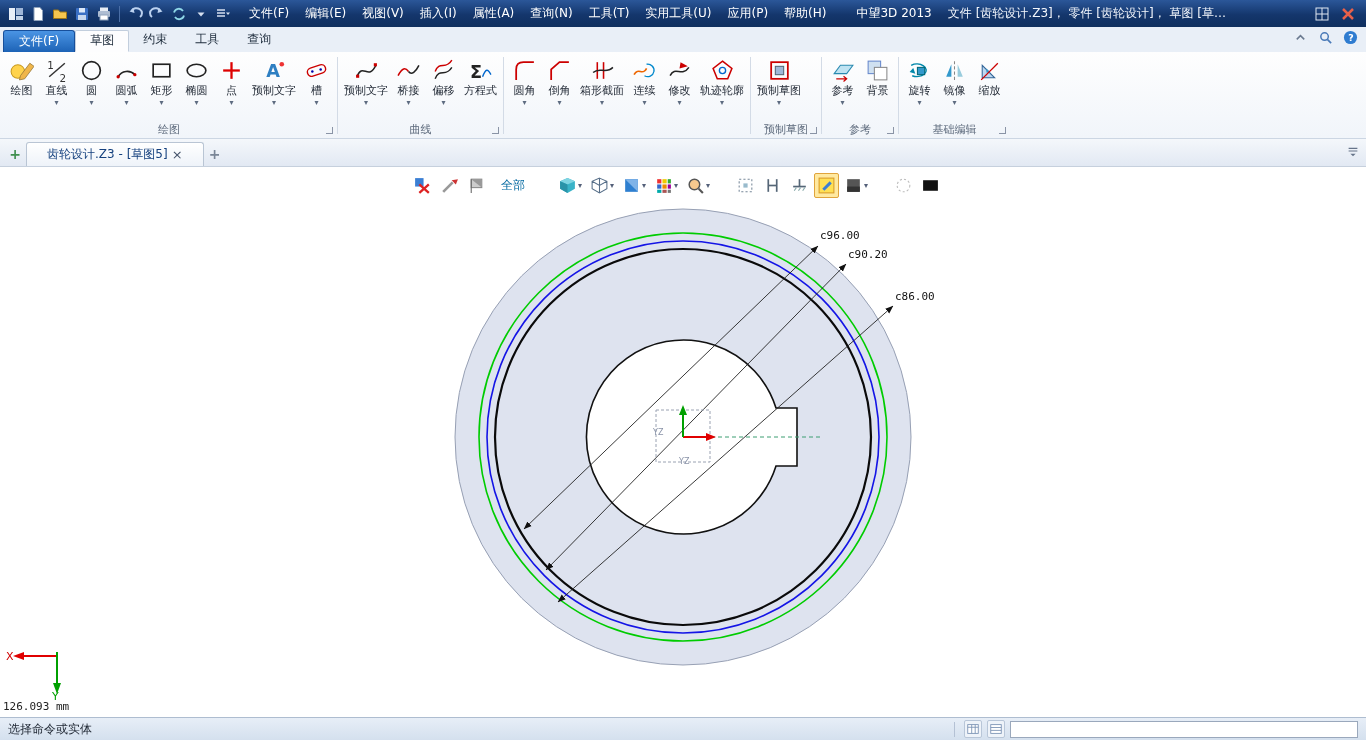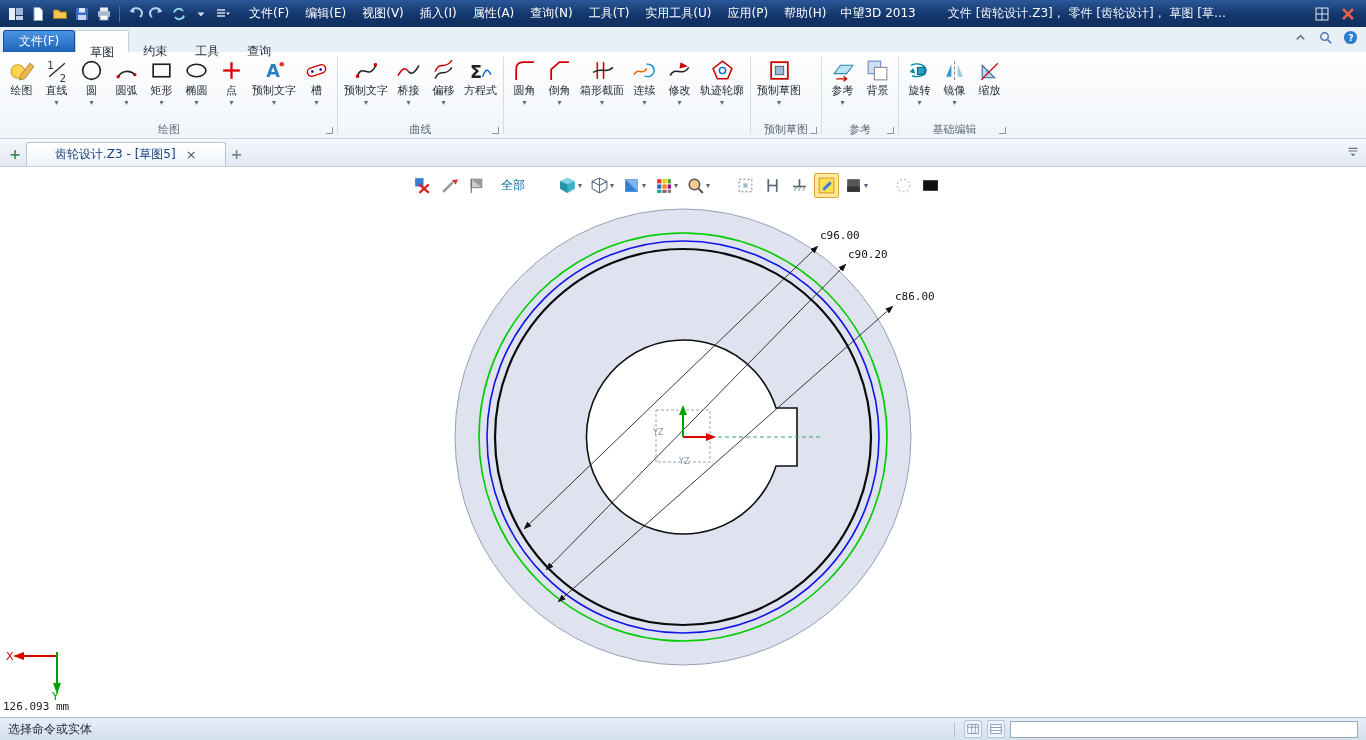--- a/index.html
+++ b/index.html
@@ -7,30 +7,30 @@
     font-family:"DejaVu Sans","Liberation Sans",sans-serif;font-size:12px}
 
   
   .titlebar{height:27px;background:linear-gradient(#2b5799,#14366c 55%,#0f2f5e);
     display:flex;align-items:center;color:#fff;padding:0 6px;gap:2px}
   .ticon{width:20px;height:20px;display:inline-flex;align-items:center;justify-content:center;flex:none}
   .ticon svg{width:16px;height:16px}
   .tsep{width:1px;height:16px;background:#4a6ea6;margin:0 3px}
   .menus{display:flex;margin-left:6px}
   .menu{padding:0 8px;white-space:nowrap;cursor:default}
-  .apptitle{margin-left:4px;white-space:nowrap}
+  .apptitle{margin-left:20px;white-space:nowrap}
   .docinfo{margin-left:auto;margin-right:24px;white-space:nowrap;color:#f2f6fc}
   .tb-right{display:flex;gap:6px;margin-left:60px;margin-right:2px}
 
   
   .ribbontabs{height:25px;background:#e9eff7;display:flex;align-items:flex-end;padding:0 3px;position:relative}
   .filebtn{height:22px;padding:0 15px;background:linear-gradient(#4a94e4,#1d63b6);color:#fff;
     border:1px solid #174f9b;border-bottom:none;border-radius:3px 3px 0 0;font-size:12px;cursor:default;
     font-family:inherit}
-  .rtab{height:22px;padding:13px 14px 0;color:#1c2a3a;white-space:nowrap;cursor:default}
+  .rtab{height:22px;padding:1px 14px 0;color:#1c2a3a;white-space:nowrap;cursor:default}
   .rtab.active{background:#fdfdfe;border:1px solid #c2cedd;border-bottom:1px solid #fdfdfe;border-radius:2px 2px 0 0}
   .rt-right{position:absolute;right:8px;top:3px;display:flex;gap:10px;align-items:center}
   .rt-right svg{width:15px;height:15px}
 
   
   .ribbon{height:87px;background:linear-gradient(#fefefe,#f1f5fa);border-bottom:1px solid #ccd6e3;
     display:flex;align-items:stretch;padding:1px 2px 0}
   .rgroup{display:flex;flex-direction:column}
   .ritems{flex:1;display:flex;align-items:flex-start;padding:2px 2px 0}
   .ritem{display:flex;flex-direction:column;align-items:center;min-width:35px;padding:2px 3px 0;cursor:default}
@@ -42,22 +42,22 @@
     color:#5d6a7c;font-size:11px;padding:0 12px}
   .rexp{position:absolute;right:3px;bottom:4px;width:7px;height:7px;
     border-right:1.5px solid #8a94a6;border-bottom:1.5px solid #8a94a6}
   .rsep{width:1px;background:#d3dbe6;margin:4px 1px}
 
   
   .doctabs{height:28px;background:linear-gradient(#f4f7fb,#e2e9f3);border-bottom:1px solid #c6d0dd;
     display:flex;align-items:flex-end;padding:0 4px;position:relative}
   .dt-plus{width:22px;text-align:center;color:#3f8f4f;font-weight:bold;font-size:14px;padding-bottom:4px;cursor:default}
   .dt-plus.gray{color:#7a8697}
-  .dtab{display:flex;align-items:center;gap:10px;background:linear-gradient(#ffffff,#eef3f9);
-    border:1px solid #b9c5d4;border-bottom:none;border-radius:3px 3px 0 0;padding:0 28px;height:24px;color:#14407e}
+  .dtab{display:flex;align-items:center;gap:4px;background:linear-gradient(#ffffff,#eef3f9);
+    border:1px solid #b9c5d4;border-bottom:none;border-radius:3px 3px 0 0;padding:0 20px;height:24px;color:#14407e}
   .dt-close{color:#44526a;font-size:13px;cursor:default}
   .dt-right{position:absolute;right:6px;bottom:5px}
   .dt-right svg{width:14px;height:14px}
 
   
   .canvas{position:relative;height:550px;background:#fff}
   .drawing{position:absolute;left:0;top:0}
   .dimtext{font:11px "DejaVu Sans Mono","Liberation Mono",monospace;fill:#111}
   .planelabel{font:8px "DejaVu Sans","Liberation Sans",sans-serif;fill:#8a93a8}
   .coordtext{font:11px "DejaVu Sans Mono","Liberation Mono",monospace;fill:#222}

